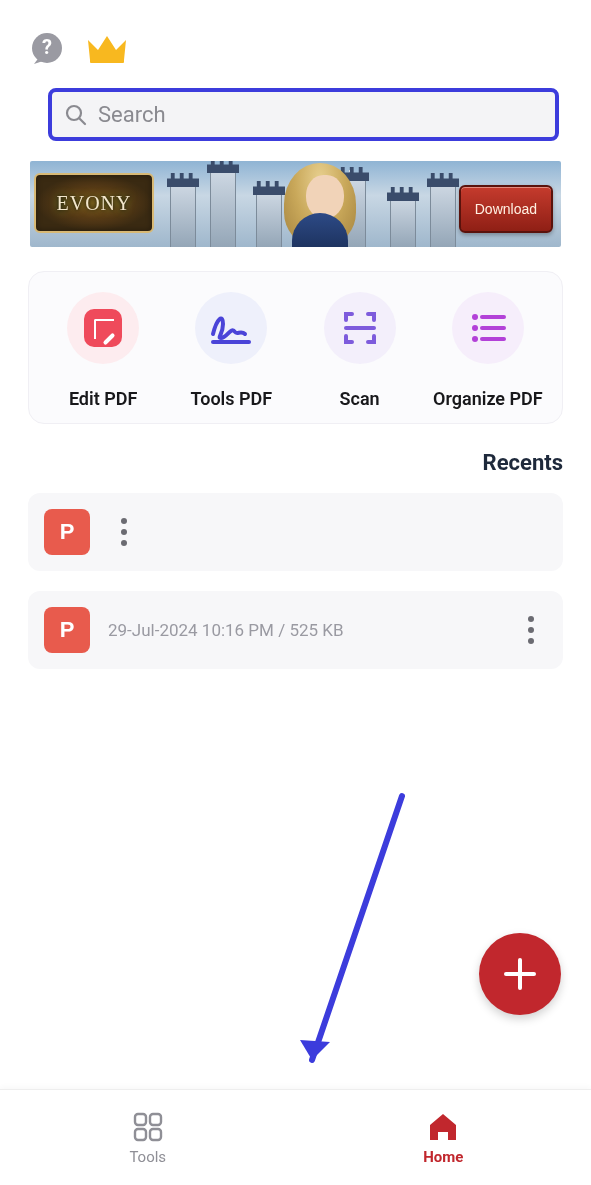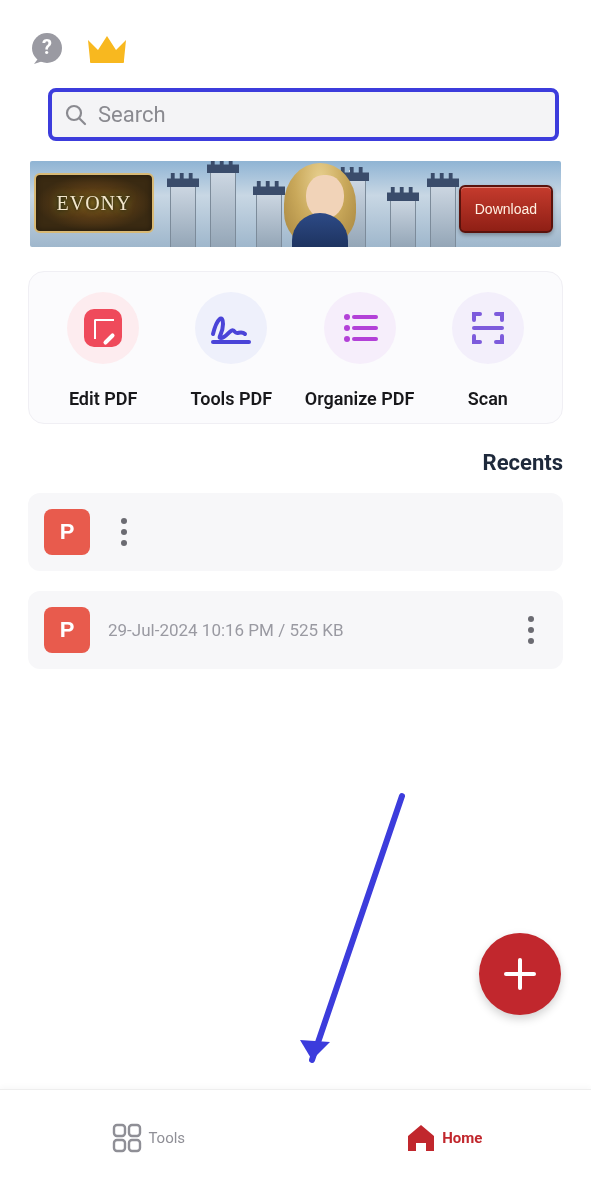--- a/index.html
+++ b/index.html
@@ -63,21 +63,21 @@
   .more-btn span { width:6px; height:6px; background:#6b6b72; border-radius:50%; }
 
   .fab { position:absolute; right:30px; bottom:170px; width:82px; height:82px; border-radius:50%; background:#c1272d; display:flex; align-items:center; justify-content:center; box-shadow: 0 4px 10px rgba(0,0,0,.18); }
   .fab::before,.fab::after{content:"";position:absolute;background:#fff;border-radius:2px;}
   .fab::before{width:32px;height:4px;}
   .fab::after{width:4px;height:32px;}
 
   .arrow-annotation { position:absolute; left:290px; top:790px; pointer-events:none; }
 
   .bottom-nav { position:absolute; left:0; right:0; bottom:0; height:96px; border-top:1px solid #eee; background:#fff; display:flex; box-shadow: 0 -2px 6px rgba(0,0,0,.03); }
-  .nav-item { flex:1; display:flex; flex-direction:row; align-items:center; justify-content:center; gap:4px; }
+  .nav-item { flex:1; display:flex; flex-direction:column; align-items:center; justify-content:center; gap:4px; }
   .nav-label { font-size:15px; color:#8f8f96; }
   .nav-item.active .nav-label { color:#c1272d; font-weight:700; }
 </style>
 </head>
 <body>
 
 <div class="header">
   <div class="header-icons">
     <div class="help-icon">
       <svg width="38" height="38" viewBox="0 0 38 38">
@@ -134,40 +134,40 @@
   <div class="action">
     <div class="circ sign-bg">
       <svg width="48" height="40" viewBox="0 0 48 40">
         <path d="M6 26 C 10 10, 16 6, 16 16 C 16 26, 10 30, 14 30 C 20 30, 24 18, 28 24 C 30 27, 34 22, 38 26" stroke="#4a44d8" stroke-width="4" fill="none" stroke-linecap="round"></path>
         <line x1="6" y1="34" x2="42" y2="34" stroke="#4a44d8" stroke-width="4" stroke-linecap="round"></line>
       </svg>
     </div>
     <div class="action-label">Tools PDF</div>
   </div>
   <div class="action">
+    <div class="circ scan-bg">
+      <svg width="40" height="40" viewBox="0 0 40 40">
+        <path d="M6 12 V6 H12 M28 6 H34 V12 M34 28 V34 H28 M12 34 H6 V28" stroke="#7d5bdc" stroke-width="4" fill="none" stroke-linecap="round"></path>
+        <line x1="6" y1="20" x2="34" y2="20" stroke="#7d5bdc" stroke-width="4" stroke-linecap="round"></line>
+      </svg>
+    </div>
+    <div class="action-label">Scan</div>
+  </div>
+  <div class="action">
     <div class="circ org-bg">
       <svg width="40" height="36" viewBox="0 0 40 36">
         <circle cx="7" cy="7" r="3" fill="#b341d8"></circle>
           <line x1="14" y1="7" x2="36" y2="7" stroke="#b341d8" stroke-width="4" stroke-linecap="round"></line>
         <circle cx="7" cy="18" r="3" fill="#b341d8"></circle>
           <line x1="14" y1="18" x2="36" y2="18" stroke="#b341d8" stroke-width="4" stroke-linecap="round"></line>
         <circle cx="7" cy="29" r="3" fill="#b341d8"></circle>
           <line x1="14" y1="29" x2="36" y2="29" stroke="#b341d8" stroke-width="4" stroke-linecap="round"></line>
       </svg>
     </div>
     <div class="action-label">Organize PDF</div>
-  </div>
-  <div class="action">
-    <div class="circ scan-bg">
-      <svg width="40" height="40" viewBox="0 0 40 40">
-        <path d="M6 12 V6 H12 M28 6 H34 V12 M34 28 V34 H28 M12 34 H6 V28" stroke="#7d5bdc" stroke-width="4" fill="none" stroke-linecap="round"></path>
-        <line x1="6" y1="20" x2="34" y2="20" stroke="#7d5bdc" stroke-width="4" stroke-linecap="round"></line>
-      </svg>
-    </div>
-    <div class="action-label">Scan</div>
   </div>
 </div>
 
 <div class="recents">
   <div class="recents-heading">Recents</div>
 
   <div class="file-row">
     <div class="file-icon">
         <span class="p">P</span>
       </div>

